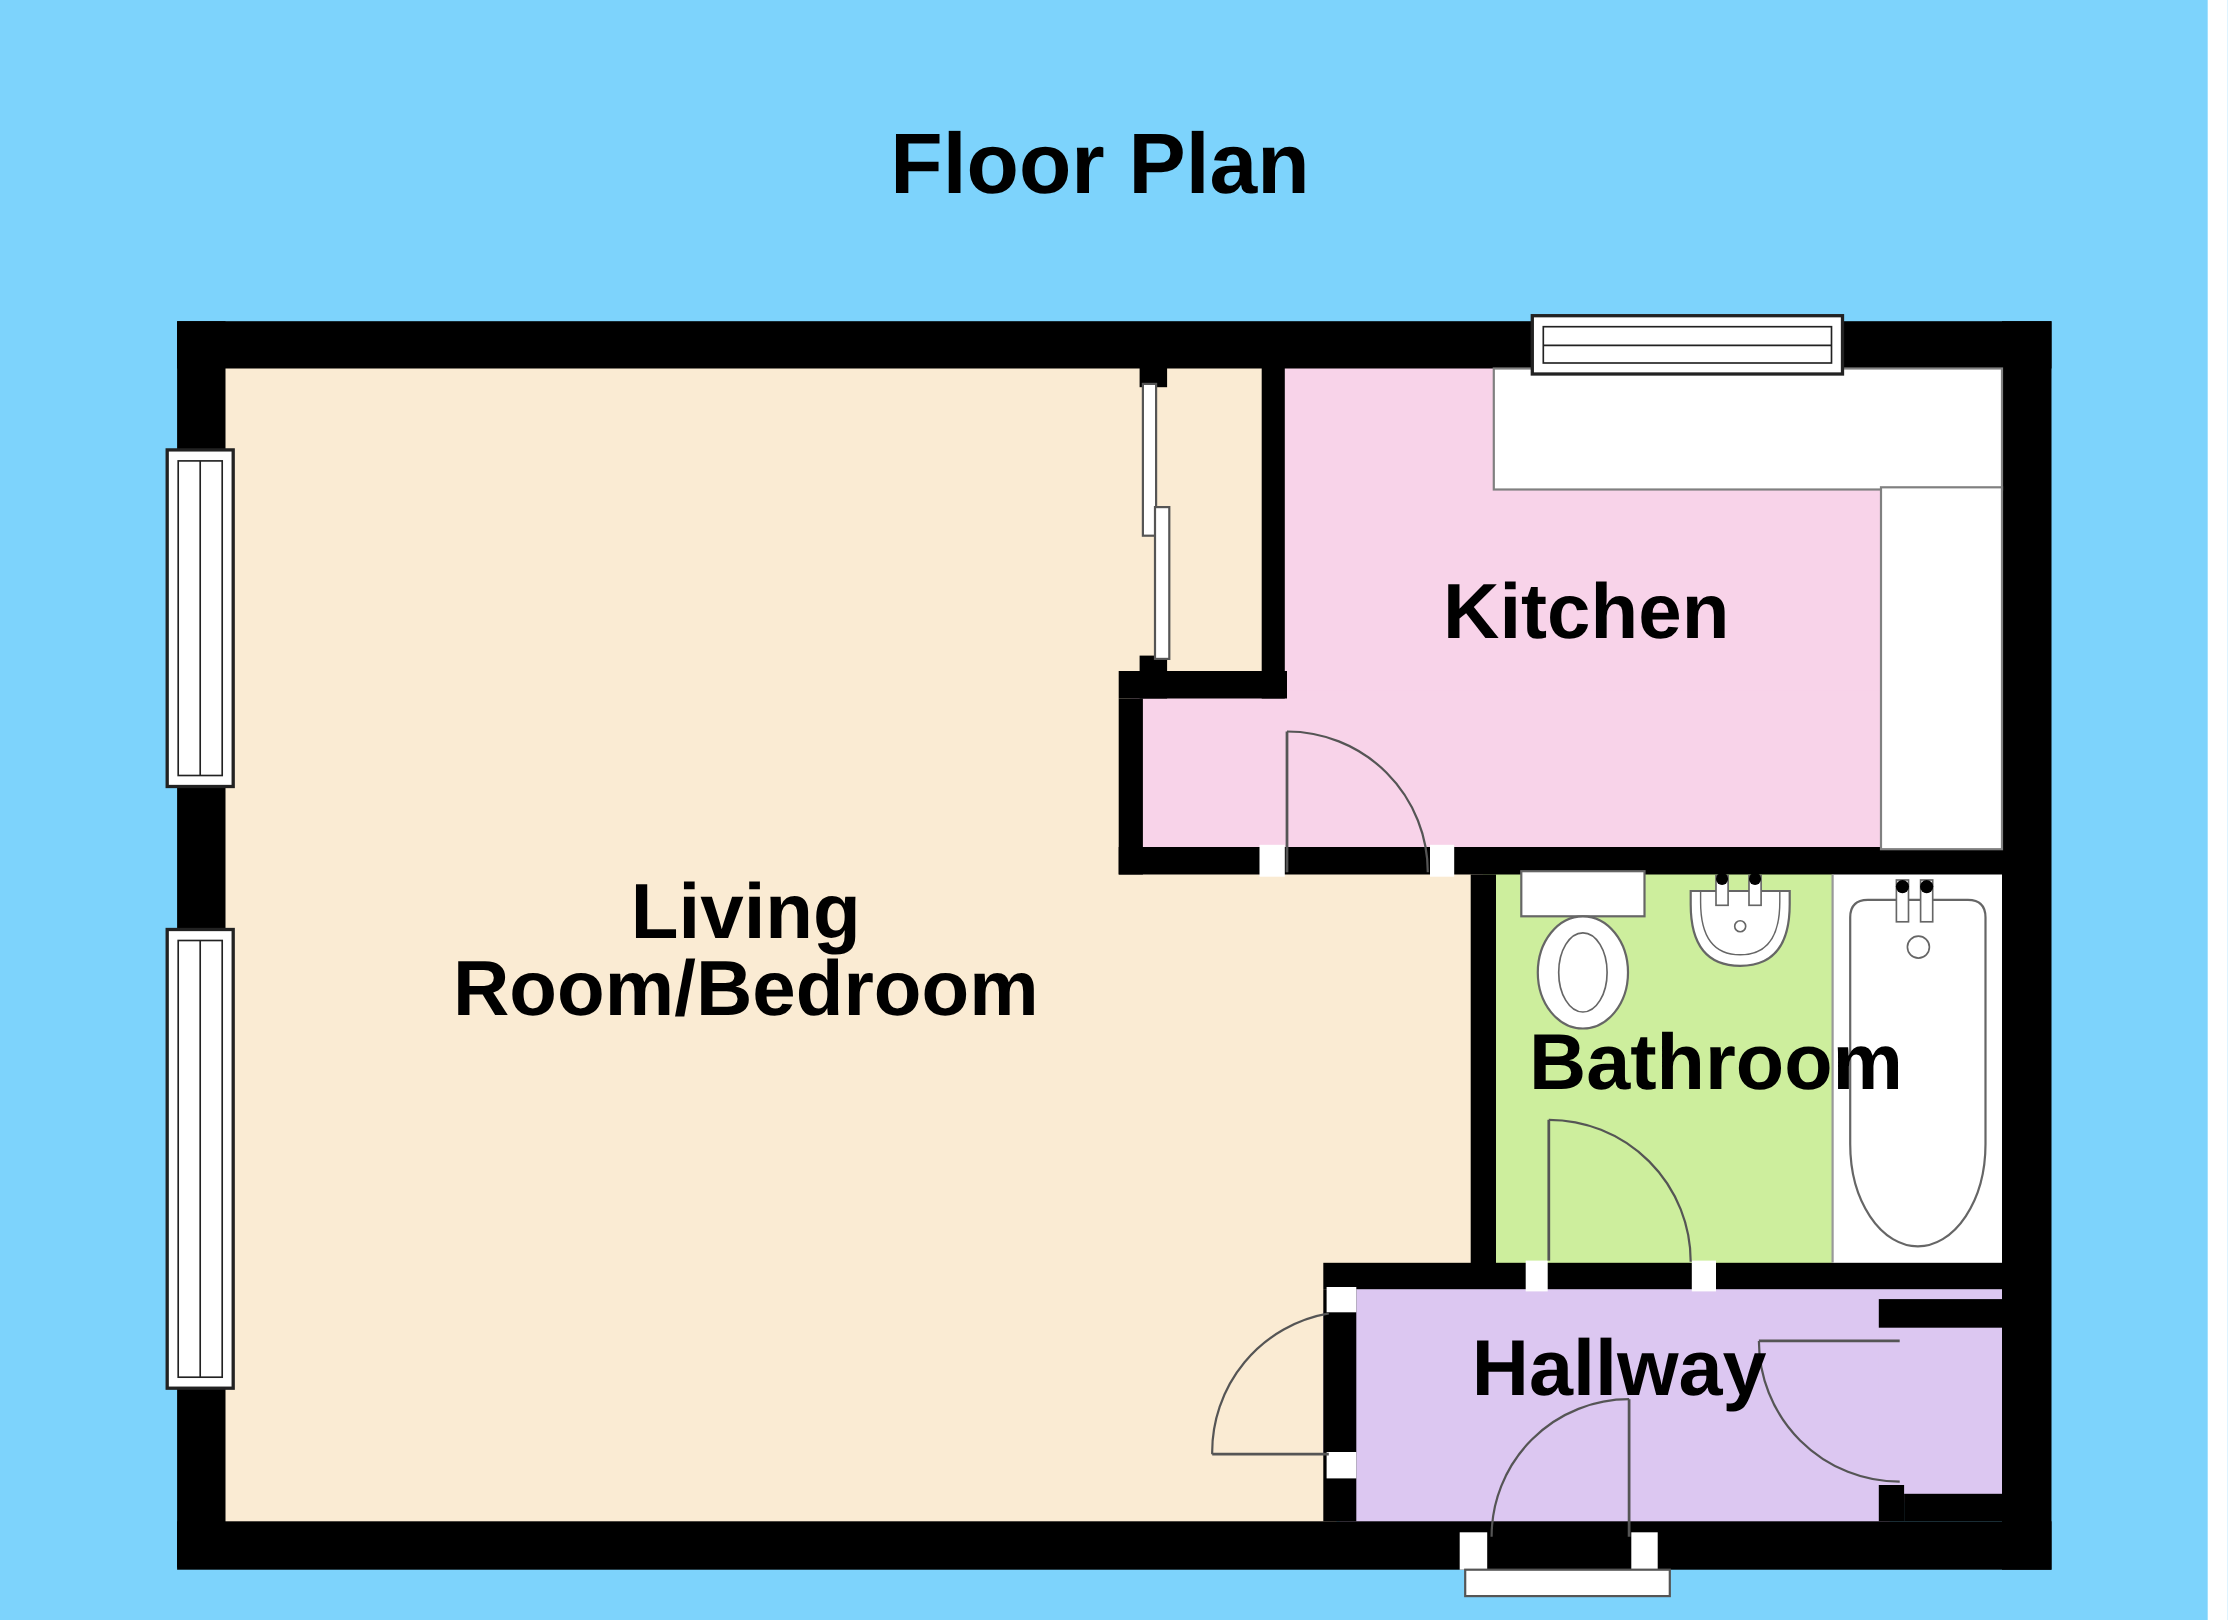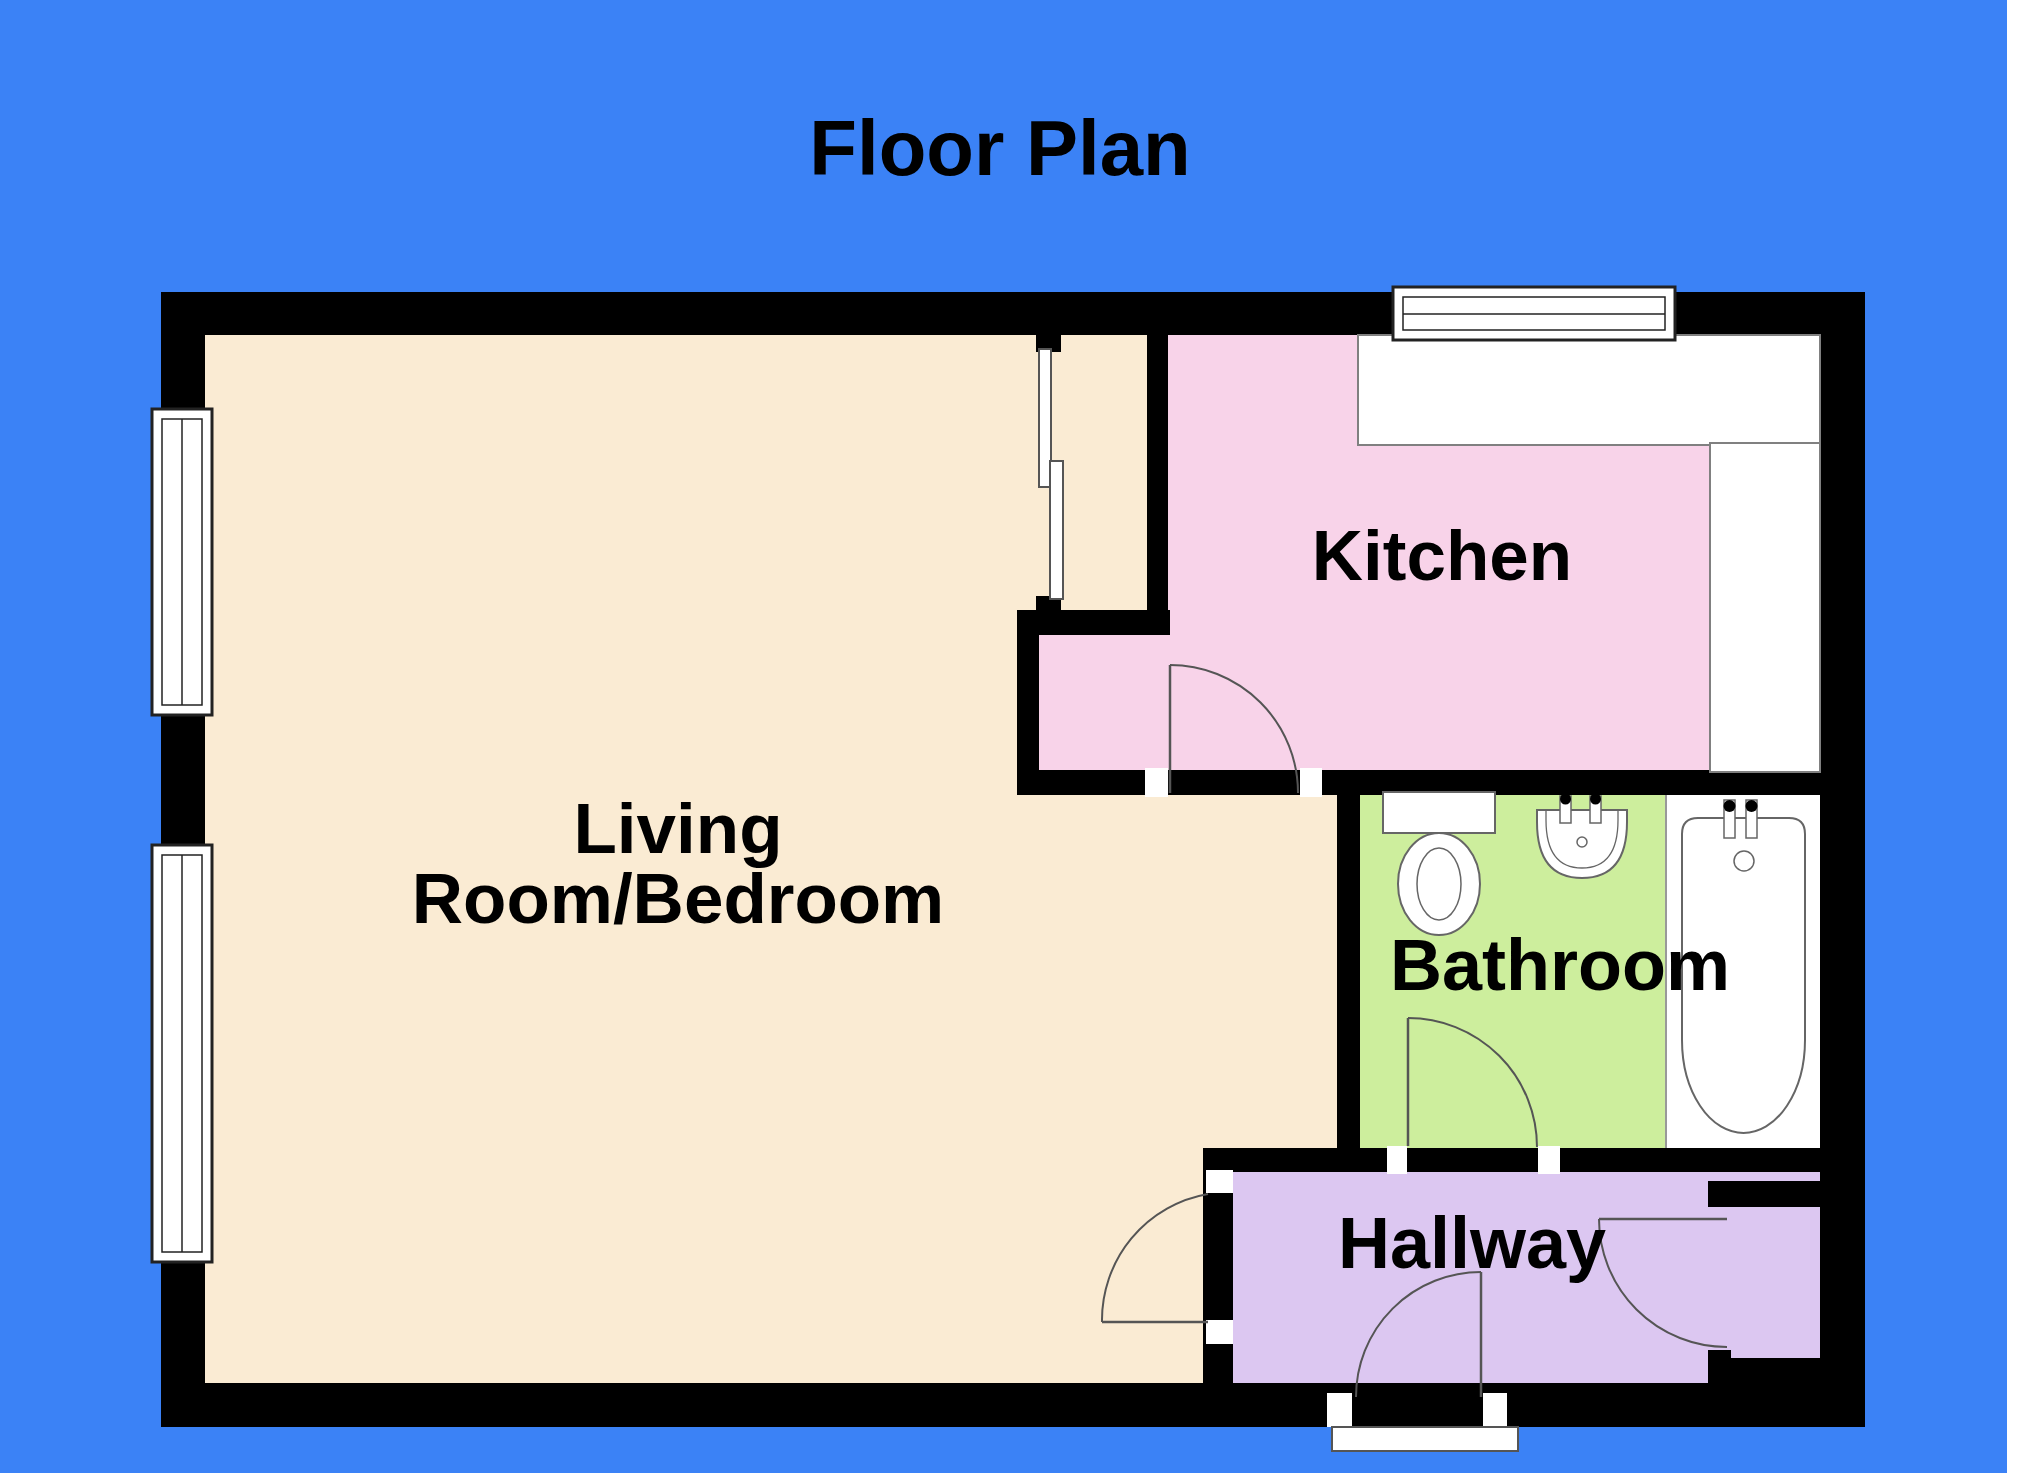--- a/index.html
+++ b/index.html
@@ -1,16 +1,16 @@
 <!DOCTYPE html>
 <html><head>
 <meta charset="utf-8">
 <style>
   html,body{margin:0;padding:0;background:#fff;}
-  .stage{position:relative;width:2007px;height:1473px;background:#3b82f6;overflow:hidden;}
+  .stage{position:relative;width:2007px;height:1473px;background:#7dd3fc;overflow:hidden;}
   svg{position:absolute;left:0;top:0;}
   svg text{font-family:"Liberation Sans","DejaVu Sans",sans-serif;font-weight:bold;fill:#000;}
 </style>
 </head>
 <body>
 
 <div class="stage">
   <svg width="2025" height="1473" xmlns="http://www.w3.org/2000/svg" viewBox="0 0 2025 1473">
       <g>
         <rect x="180" y="320" width="870" height="1080" fill="#FAEBD3"></rect>

